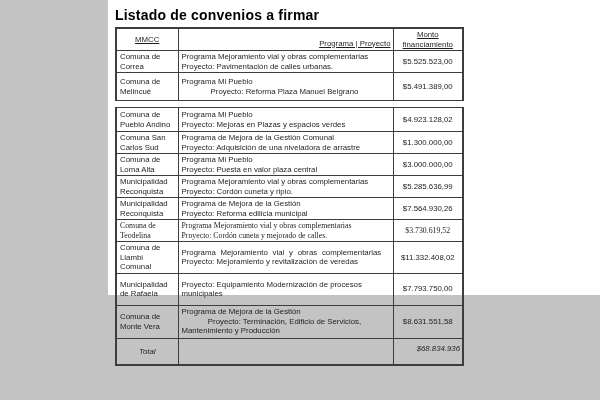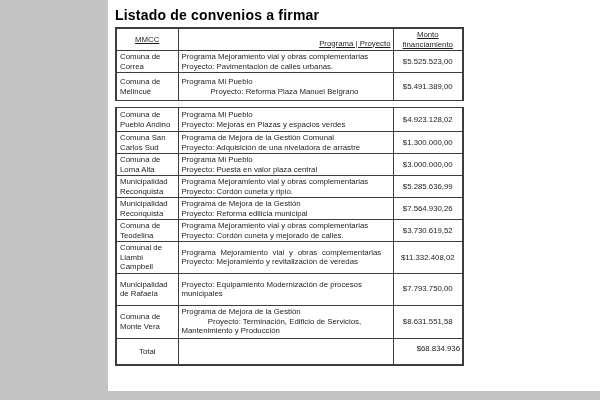--- a/index.html
+++ b/index.html
@@ -3,21 +3,21 @@
 <meta charset="utf-8">
 <style>
   html,body{margin:0;padding:0;}
   body{
     width:600px;height:400px;overflow:hidden;position:relative;
     background:#c3c3c3;
     font-family:"Liberation Sans","DejaVu Sans",sans-serif;
     color:#1e1e1e;
   }
   .page{
-    position:absolute;left:108px;top:0;width:492px;height:391px;
+    position:absolute;left:108px;top:0;width:492px;height:295px;
     background:#ffffff;
   }
   .page-inner{padding:7px 0 0 7px;}
   .doc-title{
     font-size:14px;font-weight:bold;color:#000;
     margin:0 0 4px 0;letter-spacing:0.2px;
   }
   table{
     border-collapse:collapse;table-layout:fixed;width:347px;
     font-size:7.8px;line-height:9.5px;
@@ -130,30 +130,30 @@
             <td class="c-amt">$5.285.636,99</td>
           </tr>
           <tr style="height: 21px;">
             <td class="c-mmcc">Municipalidad Reconquista</td>
             <td class="c-prog">
               <div class="ln ln-left">Programa de Mejora de la Gestión</div>
               <div class="ln ln-left">Proyecto: Reforma edilicia municipal</div>
             </td>
             <td class="c-amt">$7.564.930,26</td>
           </tr>
-          <tr style="height: 22px;">
+          <tr style="height: 22px; font-family: Liberation Serif, serif;">
             <td class="c-mmcc">Comuna de Teodelina</td>
             <td class="c-prog">
               <div class="ln ln-left">Programa Mejoramiento vial y obras complementarias</div>
               <div class="ln ln-left">Proyecto: Cordón cuneta y mejorado de calles.</div>
             </td>
             <td class="c-amt">$3.730.619,52</td>
           </tr>
           <tr style="height: 28px;">
-            <td class="c-mmcc">Comunal de Llambi Campbell</td>
+            <td class="c-mmcc">Comuna de Llambi Comunal</td>
             <td class="c-prog">
               <div class="ln ln-justify">Programa Mejoramiento vial y obras complementarias</div>
               <div class="ln ln-left">Proyecto: Mejoramiento y revitalización de veredas</div>
             </td>
             <td class="c-amt">$11.332.408,02</td>
           </tr>
           <tr style="height: 32px;">
             <td class="c-mmcc">Municipalidad de Rafaela</td>
             <td class="c-prog">
               <div class="ln ln-left">Proyecto: Equipamiento Modernización de procesos</div>
@@ -165,21 +165,21 @@
             <td class="c-mmcc">Comuna de Monte Vera</td>
             <td class="c-prog">
               <div class="ln ln-left">Programa de Mejora de la Gestión</div>
               <div class="ln ln-right">Proyecto: Terminación, Edificio de Servicios,</div>
               <div class="ln ln-left">Mantenimiento y Producción</div>
             </td>
             <td class="c-amt">$8.631.551,58</td>
           </tr>
         </tbody>
       <tbody>
-        <tr id="total-row" style="height: 27px;">
+        <tr id="total-row" style="height: 27px; font-style: italic;">
           <td class="total-label">Total</td>
           <td class="c-prog"></td>
           <td class="total-amt">$68.834.936</td>
         </tr>
       </tbody>
     </table>
 
   </div>
 </div>
 

